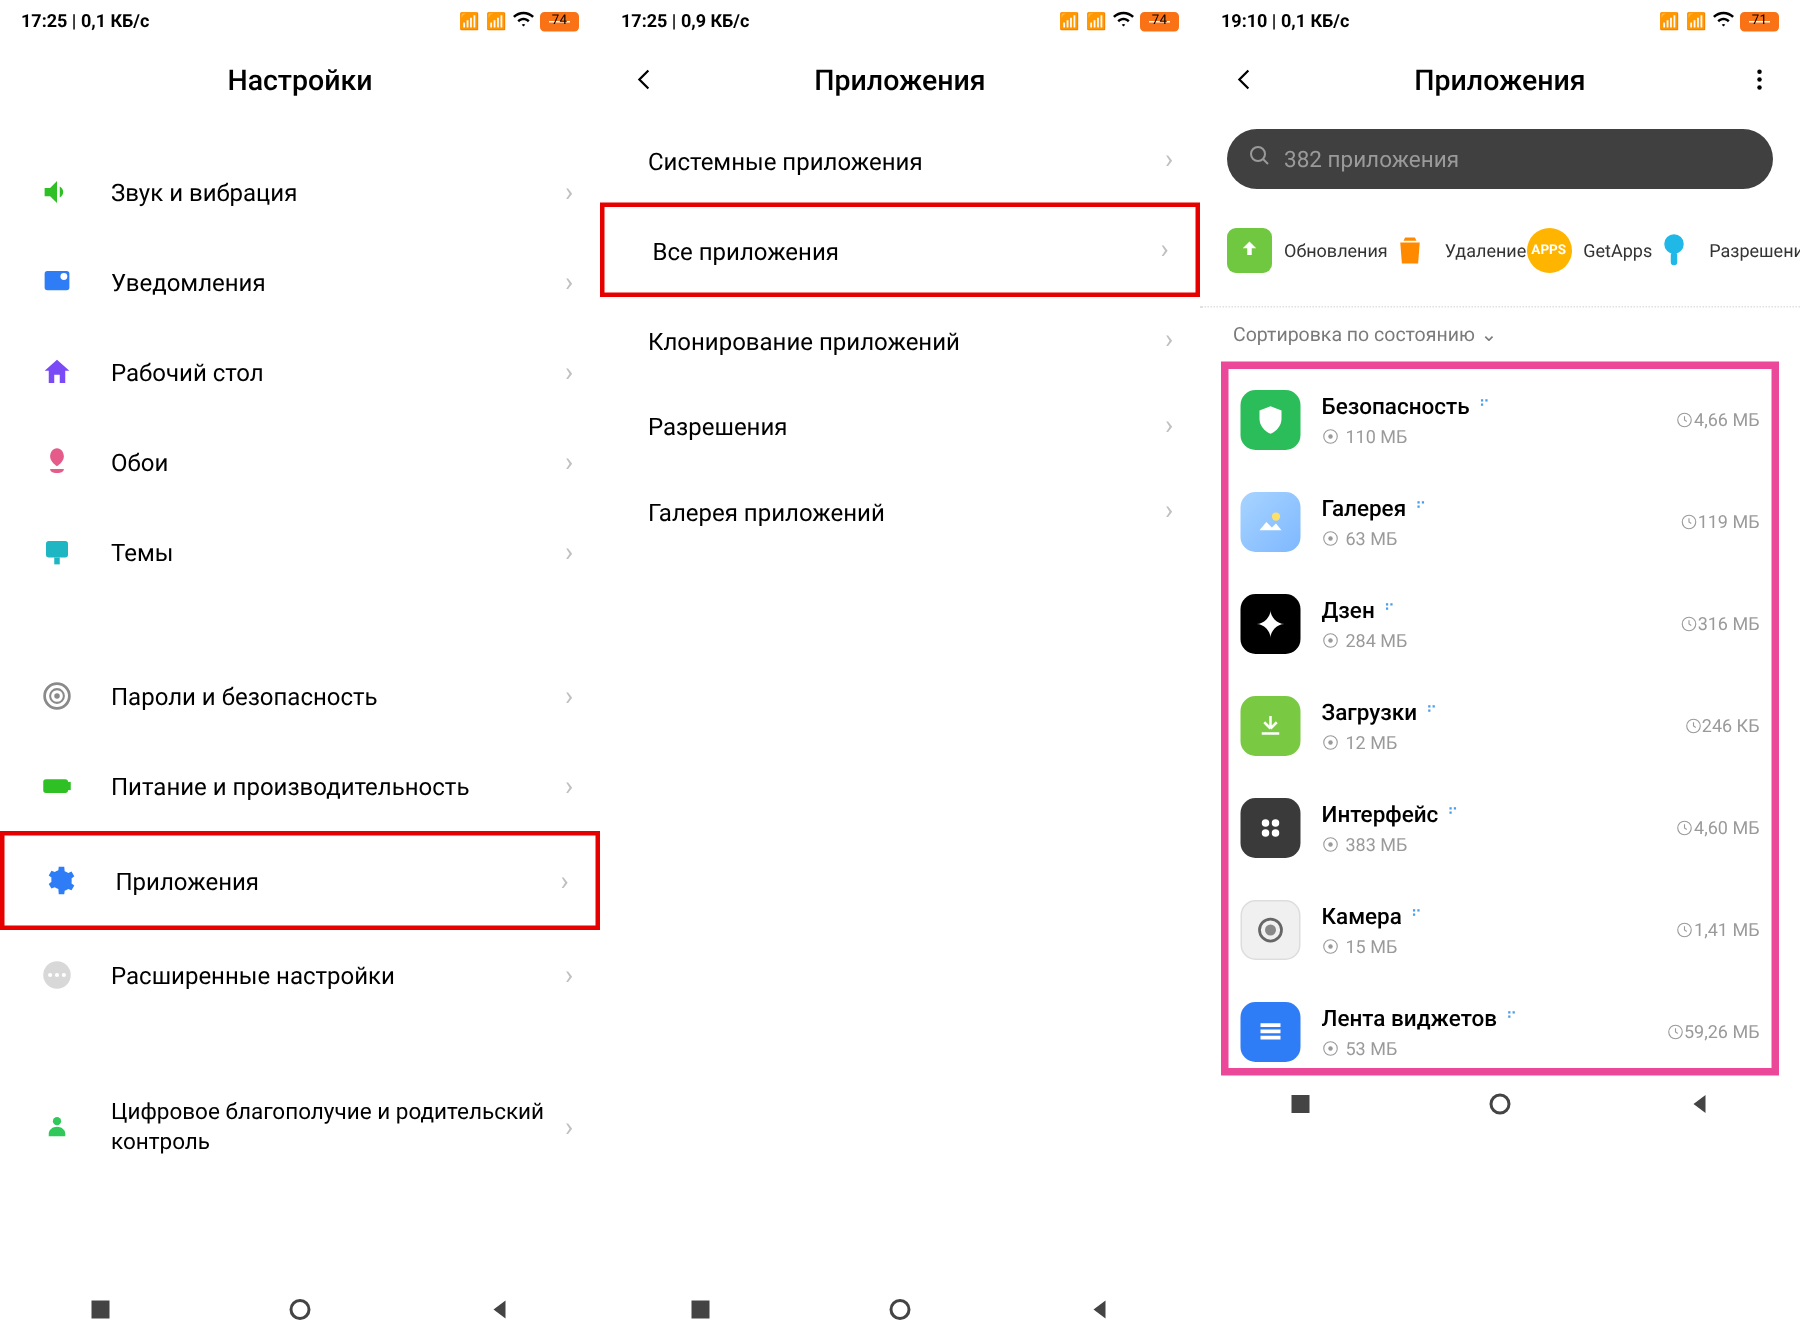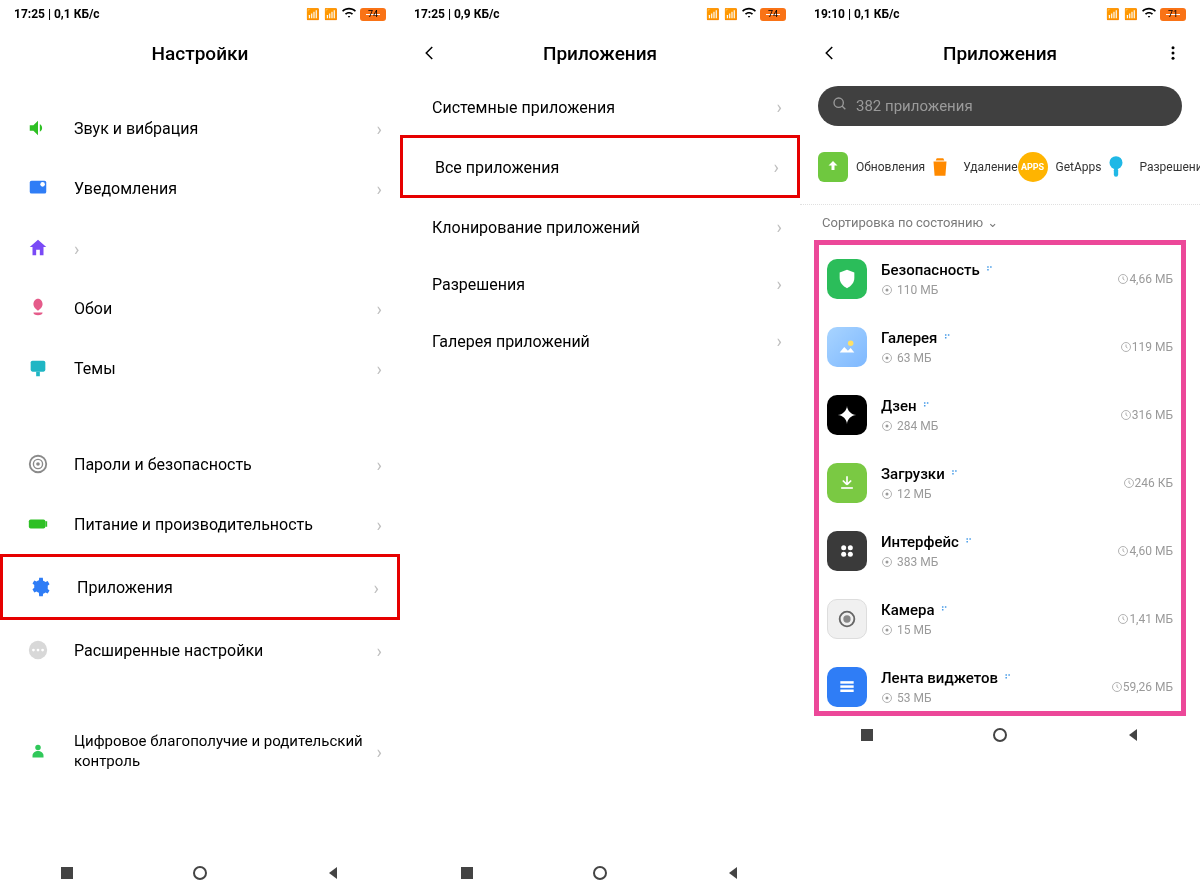--- a/index.html
+++ b/index.html
@@ -86,20 +86,21 @@
         </div>
       <div class="label">Уведомления</div>
       <div class="chev">›</div>
     </div>
     <div class="row">
       <div class="icon-slot">
           <svg class="micon" viewBox="0 0 24 24">
             <path fill="#7a4af6" d="M12 3l9 8h-3v9h-4v-6h-4v6H6v-9H3l9-8z"></path>
           </svg>
         </div>
+      <div class="label">Рабочий стол</div>
       <div class="chev">›</div>
     </div>
     <div class="row">
       <div class="icon-slot">
           <svg class="micon" viewBox="0 0 24 24">
             <path fill="#e55b8a" d="M12 2C9 2 7 5 7 8c0 4 5 7 5 7s5-3 5-7c0-3-2-6-5-6zm0 18c-3 0-5-1-5-3h10c0 2-2 3-5 3z"></path>
           </svg>
         </div>
       <div class="label">Обои</div>
       <div class="chev">›</div>

